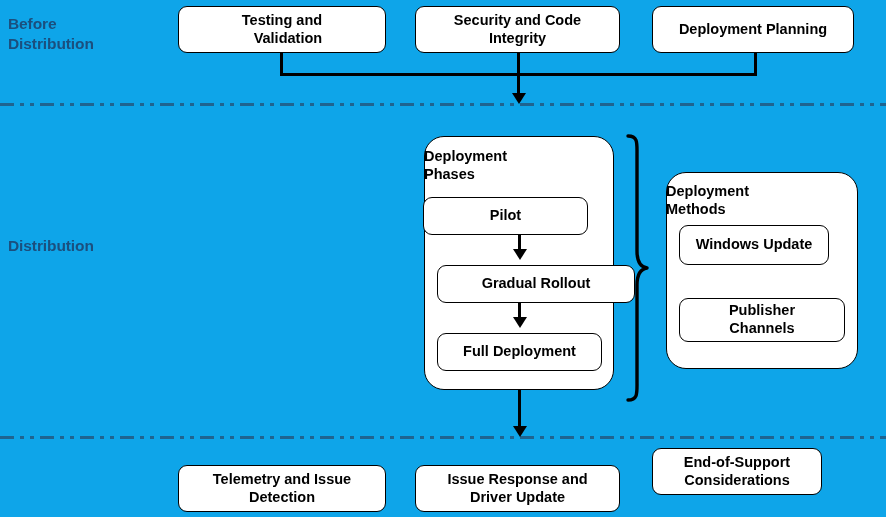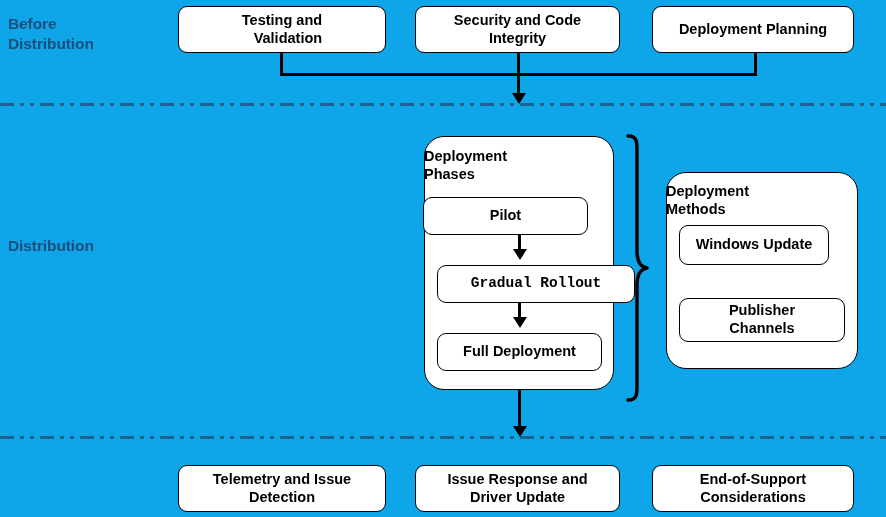--- a/index.html
+++ b/index.html
@@ -139,21 +139,21 @@
 
   <div class="group-box" style="left:424px; top:136px; width:190px; height:254px;"></div>
   <div class="group-title" style="left:424px; top:148px; width:190px;">Deployment
 Phases</div>
 
   <div class="node" style="left:423px; top:197px; width:165px; height:38px;">Pilot</div>
 
   <div class="conn-v" style="left:518px; top:235px; height:18px;"></div>
   <div class="arrow-head" style="left:512.5px; top:249px;"></div>
 
-  <div class="node" style="left:437px; top:265px; width:198px; height:38px;font-family:Liberation Mono, monospace;">Gradual Rollout</div>
+  <div class="node" style="left:437px; top:265px; width:198px; height:38px;">Gradual Rollout</div>
 
   <div class="conn-v" style="left:518px; top:303px; height:18px;"></div>
   <div class="arrow-head" style="left:512.5px; top:317px;"></div>
 
   <div class="node" style="left:437px; top:333px; width:165px; height:38px;">Full Deployment</div>
 
   <div class="brace" style="left:624px; top:133px; width:26px; height:270px;">
     <svg width="26" height="270" viewBox="0 0 26 270" xmlns="http://www.w3.org/2000/svg">
       <path d="M4,3 C14,3 13,10 13,22 L13,118 C13,130 17,134 23,135
                C17,136 13,140 13,152 L13,248 C13,260 14,267 4,267" fill="none" stroke="#000000" stroke-width="3.4" stroke-linecap="round" stroke-linejoin="round"></path>
@@ -171,16 +171,16 @@
 
   <div class="conn-v" style="left:518px; top:390px; height:40px;"></div>
   <div class="arrow-head" style="left:512.5px; top:426px;"></div>
 
   <div class="node" style="left:178px; top:465px; width:208px; height:47px;">Telemetry and Issue
 Detection</div>
 
   <div class="node" style="left:415px; top:465px; width:205px; height:47px;">Issue Response and
 Driver Update</div>
 
-  <div class="node" style="left:652px; top:465px; width:202px; height:47px;">End-of-Support
+  <div class="node" style="left:652px; top:448px; width:170px; height:47px;">End-of-Support
 Considerations</div>
 
 </div>
 
 </body></html>

